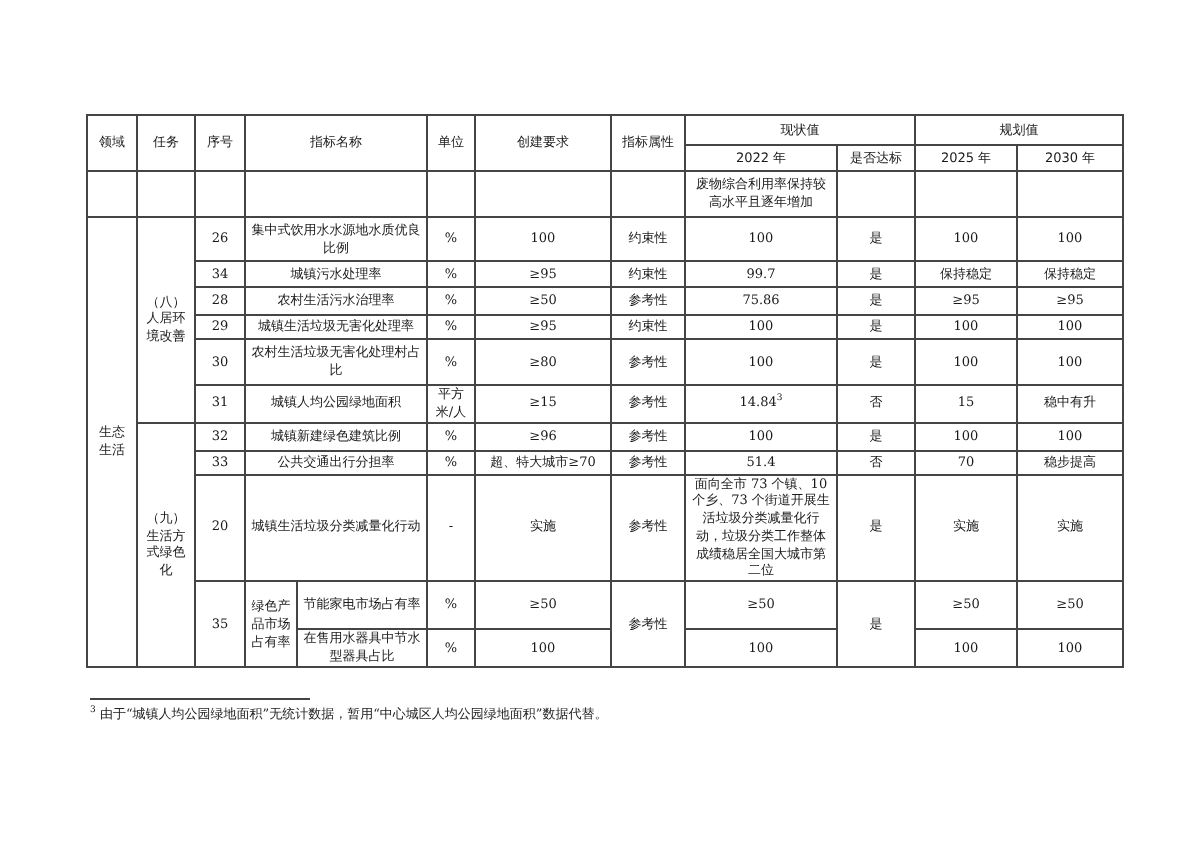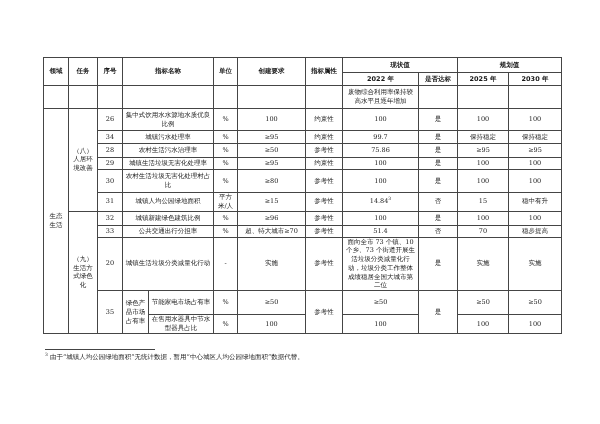--- a/index.html
+++ b/index.html
@@ -15,21 +15,21 @@
     font-size:6.5px;line-height:1.35;
   }
   .indicator-table th,.indicator-table td{
     border:1px solid #454545;
     padding:0 2px;
     text-align:center;vertical-align:middle;
     overflow:hidden;word-break:break-all;
   }
   .indicator-table th{
     font-family:"DejaVu Sans","Liberation Sans",sans-serif;
-    font-weight:bold;font-size:6.5px;
+    font-weight:normal;font-size:6.5px;
   }
   .indicator-table td.left{text-align:center}
   .vblock{display:inline-block;width:14px}
   sup{font-size:4.5px;line-height:0}
   .footnote-rule{position:absolute;left:45px;top:349px;width:110px;border-top:1px solid #444}
   .footnote{position:absolute;left:45px;top:353px;width:510px;font-size:6.5px;line-height:1.3;color:#222}
   .page-number{position:absolute;left:0;top:369px;width:600px;text-align:center;font-size:7.5px;color:#222}
 </style>
 </head>
 <body>

